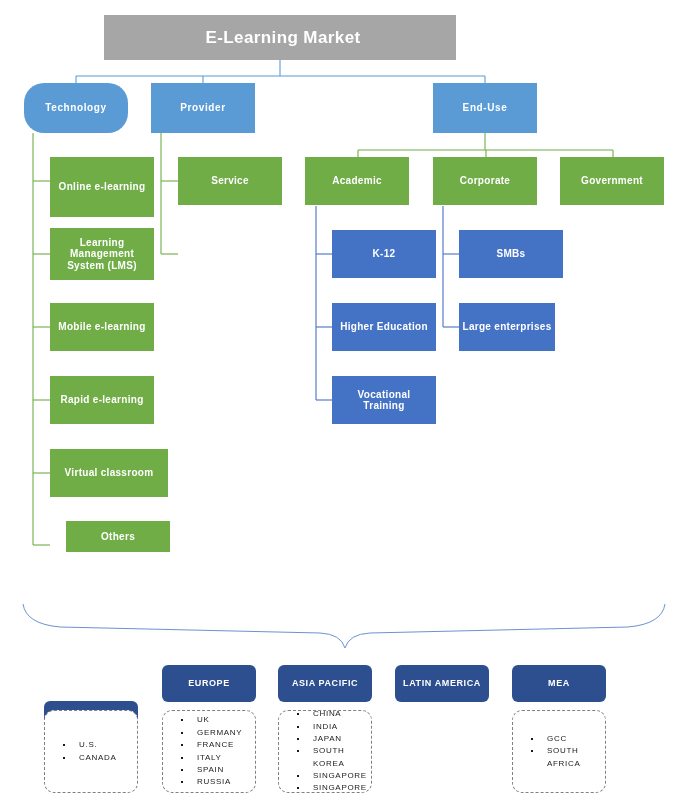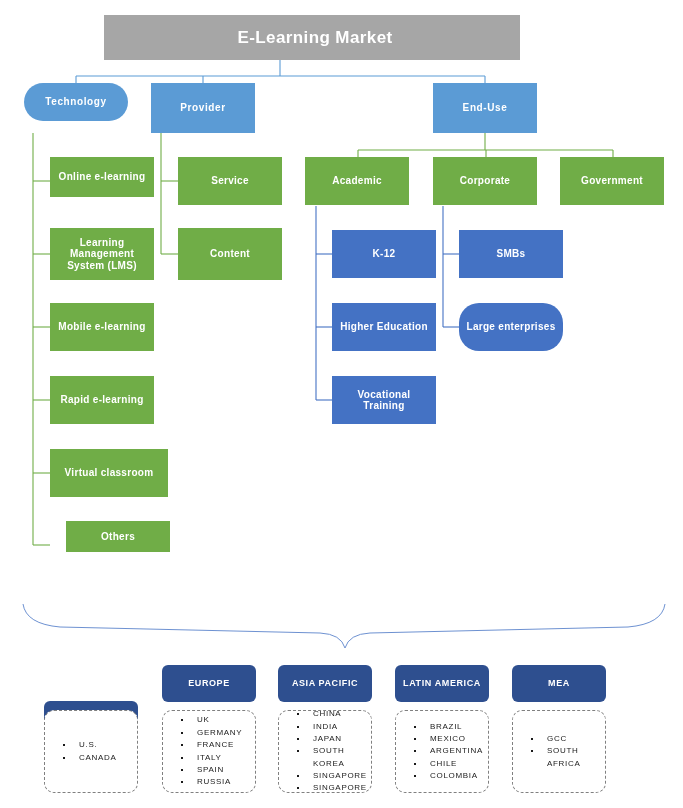--- a/index.html
+++ b/index.html
@@ -166,46 +166,45 @@
       <path d="M443,254 L459,254"></path>
       <path d="M443,327 L459,327"></path>
     </g>
 
     <g fill="none" stroke="#4472c4" stroke-width="1" opacity="0.78">
       <path d="M23,604 Q26,624 60,627 L320,633 Q341,634 345,648"></path>
       <path d="M665,604 Q662,624 628,627 L370,633 Q349,634 345,648"></path>
     </g>
   </svg>
 
-  <div class="node node-title" style="left:104px; top:15px; width:416px; height:45px;padding-left:6px;">E-Learning Market</div>
-
-  <div class="node node-cat" style="left:24px; top:83px; width:104px; height:38px;border-radius:20px;">Technology</div>
+  <div class="node node-title" style="left:104px; top:15px; width:352px; height:45px;padding-left:6px;">E-Learning Market</div>
+
+  <div class="node node-cat" style="left:24px; top:83px; width:104px; height:50px;border-radius:20px;">Technology</div>
   <div class="node node-cat" style="left:151px; top:83px; width:104px; height:50px;">Provider</div>
   <div class="node node-cat" style="left:433px; top:83px; width:104px; height:50px;">End-Use</div>
 
-  <div class="node node-green" style="left:50px; top:157px; width:104px; height:40px;">Online e-learning</div>
+  <div class="node node-green" style="left:50px; top:157px; width:104px; height:60px;">Online e-learning</div>
   <div class="node node-green" style="left:50px; top:228px; width:104px; height:52px; padding:0 6px;">Learning Management System (LMS)</div>
   <div class="node node-green" style="left:50px; top:303px; width:104px; height:48px;">Mobile e-learning</div>
   <div class="node node-green" style="left:50px; top:376px; width:104px; height:48px;">Rapid e-learning</div>
   <div class="node node-green" style="left:50px; top:449px; width:118px; height:48px;">Virtual classroom</div>
   <div class="node node-green" style="left:66px; top:521px; width:104px; height:31px;">Others</div>
 
   <div class="node node-green" style="left:178px; top:157px; width:104px; height:48px;">Service</div>
-  <div class="node node-green" style="left:178px; top:228px; width:104px; height:52px;">Content</div>
 
   <div class="node node-green" style="left:305px; top:157px; width:104px; height:48px;">Academic</div>
   <div class="node node-green" style="left:433px; top:157px; width:104px; height:48px;">Corporate</div>
   <div class="node node-green" style="left:560px; top:157px; width:104px; height:48px;">Government</div>
 
   <div class="node node-blue" style="left:332px; top:230px; width:104px; height:48px;">K-12</div>
   <div class="node node-blue" style="left:332px; top:303px; width:104px; height:48px;">Higher Education</div>
   <div class="node node-blue" style="left:332px; top:376px; width:104px; height:48px; padding:0 8px;">Vocational Training</div>
 
   <div class="node node-blue" style="left:459px; top:230px; width:104px; height:48px;">SMBs</div>
-  <div class="node node-blue" style="left:459px; top:303px; width:104px; height:48px;border-radius:20px;">Large enterprises</div>
+  <div class="node node-blue" style="left:459px; top:303px; width:96px; height:48px;">Large enterprises</div>
 
   <div class="region-head" style="left:44px; top:665px; width:94px; height:37px;margin-top:36px;">NORTH AMERICA</div>
   <div class="region-head" style="left:162px; top:665px; width:94px; height:37px;">EUROPE</div>
   <div class="region-head" style="left:278px; top:665px; width:94px; height:37px;">ASIA PACIFIC</div>
   <div class="region-head" style="left:395px; top:665px; width:94px; height:37px;">LATIN AMERICA</div>
   <div class="region-head" style="left:512px; top:665px; width:94px; height:37px;">MEA</div>
 
   <div class="region-body" style="left:44px; top:710px; width:94px; height:83px;">
     <ul>
         <li>U.S.</li>
@@ -226,29 +225,20 @@
     <ul>
         <li>CHINA</li>
         <li>INDIA</li>
         <li>JAPAN</li>
         <li>SOUTH
 KOREA</li>
         <li>SINGAPORE</li>
         <li>SINGAPORE</li>
       </ul>
   </div>
-  <div class="region-body" style="left:395px; top:710px; width:94px; height:83px;">
-    <ul>
-        <li>BRAZIL</li>
-        <li>MEXICO</li>
-        <li>ARGENTINA</li>
-        <li>CHILE</li>
-        <li>COLOMBIA</li>
-      </ul>
-  </div>
   <div class="region-body" style="left:512px; top:710px; width:94px; height:83px;">
     <ul>
         <li>GCC</li>
         <li>SOUTH
 AFRICA</li>
       </ul>
   </div>
 
 </div>
 

